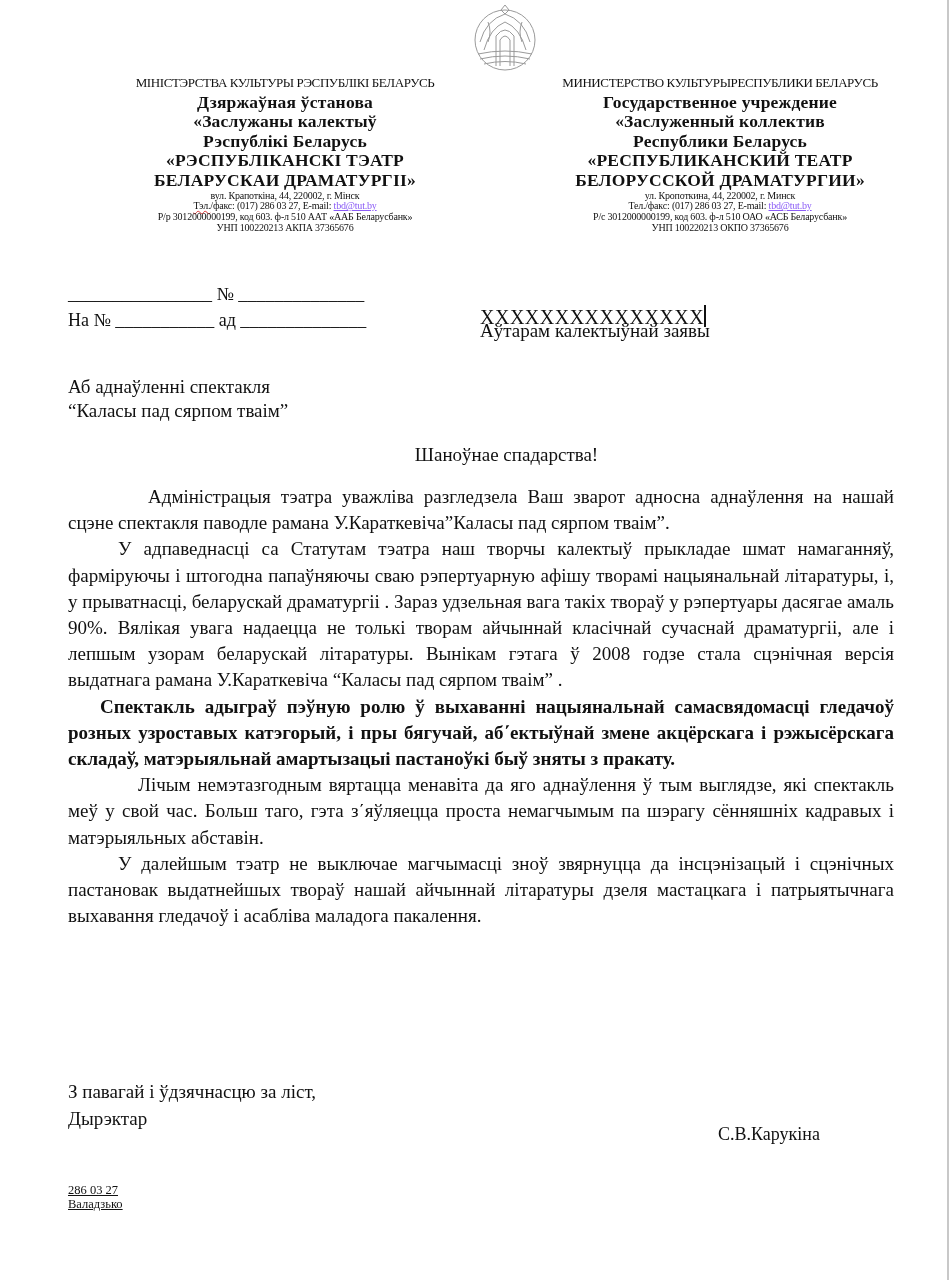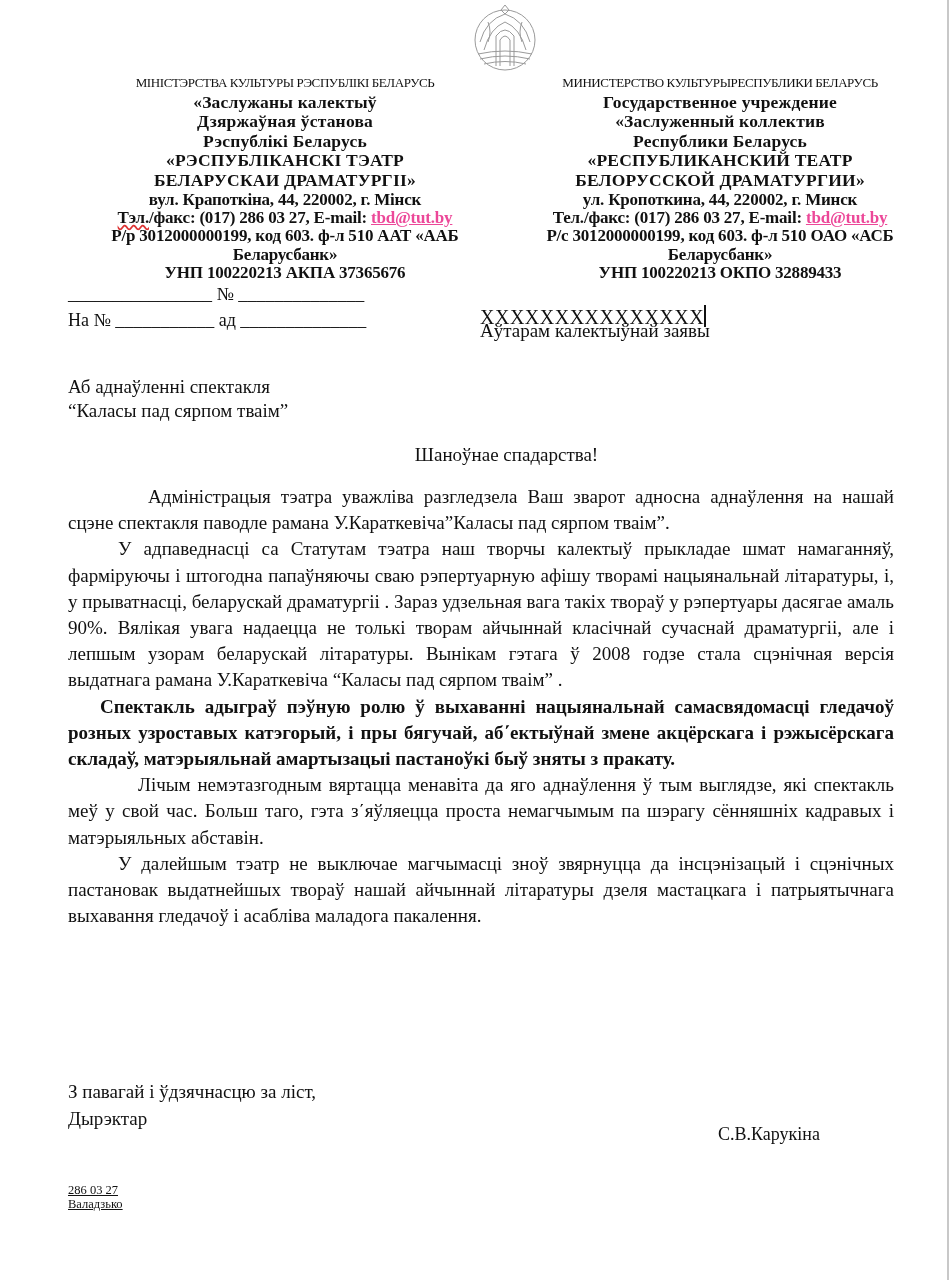--- a/index.html
+++ b/index.html
@@ -7,22 +7,22 @@
     width: 949px; height: 1280px; position: relative; overflow: hidden;
     font-family: "Liberation Serif", "DejaVu Serif", serif; color: #111;
   }
   .abs { position: absolute; }
   .emblem { left: 466px; top: 2px; width: 78px; height: 72px; }
   .hdr { position: absolute; text-align: center; line-height: 1.12; }
   .hdr.left { left: 65px; width: 440px; top: 76px; }
   .hdr.right { left: 515px; width: 410px; top: 76px; }
   .hdr .ministry { font-size: 13px; letter-spacing: -0.4px; margin-bottom: 2px; }
   .hdr .bold { font-weight: bold; font-size: 17.5px; letter-spacing: 0.2px; }
-  .hdr .small { font-size: 17px; line-height: 1.08; letter-spacing: -0.2px; font-weight: bold; }
-  .hdr a { color: #ec4899; text-decoration: underline; }
+  .hdr .small { font-size: 10px; line-height: 1.08; letter-spacing: -0.2px; }
+  .hdr a { color: #8b5cf6; text-decoration: underline; }
   .wavy { text-decoration: underline wavy #d33; }
   .regline { left: 68px; font-size: 18px; }
   .addressee { left: 480px; top: 305px; font-size: 20px; letter-spacing: 0.5px; }
   .cursor { display: inline-block; width: 2px; height: 22px; background: #111; vertical-align: -3px; }
   .addressee2 { left: 480px; top: 320px; font-size: 19px; }
   .subject { left: 68px; top: 375px; font-size: 19px; line-height: 1.28; }
   .greeting { left: 0; width: 949px; top: 444px; text-align: center; font-size: 19px; padding-left: 32px; }
 
   .body {
     position: absolute; left: 68px; width: 826px; top: 484px;
@@ -53,42 +53,42 @@
       <path d="M14 57 Q39 51 64 57"></path>
       <path d="M18 62 Q39 57 60 62"></path>
       <path d="M35 8 L39 3 L43 8 L39 12 Z"></path>
       <path d="M22 20 Q26 30 22 40 M56 20 Q52 30 56 40"></path>
     </g>
   </svg>
 </div>
 
 <div class="hdr left">
   <div class="ministry">МІНІСТЭРСТВА КУЛЬТУРЫ РЭСПУБЛІКІ  БЕЛАРУСЬ</div>
+  <div class="bold">Дзяржаўная ўстанова</div>
   <div class="bold">«Заслужаны калектыў</div>
-  <div class="bold">Дзяржаўная ўстанова</div>
   <div class="bold">Рэспублікі Беларусь</div>
   <div class="bold">«РЭСПУБЛІКАНСКІ ТЭАТР</div>
   <div class="bold">БЕЛАРУСКАИ ДРАМАТУРГІІ»</div>
   <div class="small">вул. Крапоткіна, 44, 220002, г. Мінск</div>
   <div class="small"><span class="wavy">Тэл.</span><span>/факс: (017)  286 03 27, E-mail: </span><a>tbd@tut.by</a></div>
   <div class="small">Р/р 3012000000199, код 603. ф-л 510 ААТ «ААБ Беларусбанк»</div>
   <div class="small">УНП 100220213 АКПА 37365676</div>
 </div>
 
 <div class="hdr right">
   <div class="ministry">МИНИСТЕРСТВО КУЛЬТУРЫРЕСПУБЛИКИ БЕЛАРУСЬ</div>
   <div class="bold">Государственное учреждение</div>
   <div class="bold">«Заслуженный коллектив</div>
   <div class="bold">Республики Беларусь</div>
   <div class="bold">«РЕСПУБЛИКАНСКИЙ ТЕАТР</div>
   <div class="bold">БЕЛОРУССКОЙ ДРАМАТУРГИИ»</div>
   <div class="small">ул. Кропоткина, 44, 220002, г. Минск</div>
   <div class="small"><span>Тел./факс: (017)  286 03 27, E-mail: </span><a>tbd@tut.by</a></div>
   <div class="small">Р/с 3012000000199, код 603. ф-л 510 ОАО «АСБ Беларусбанк»</div>
-  <div class="small">УНП 100220213 ОКПО 32889433</div>
+  <div class="small">УНП 100220213 ОКПО 37365676</div>
 </div>
 
 <div class="abs regline" style="top:284px;">________________ № ______________</div>
 <div class="abs regline" style="top:310px;">На № ___________ ад ______________</div>
 
 <div class="abs addressee"><span>XXXXXXXXXXXXXXX</span><span class="cursor"></span></div>
 <div class="abs addressee2">Аўтарам калектыўнай заявы</div>
 
 <div class="abs subject">
   <div>Аб аднаўленні спектакля</div>

